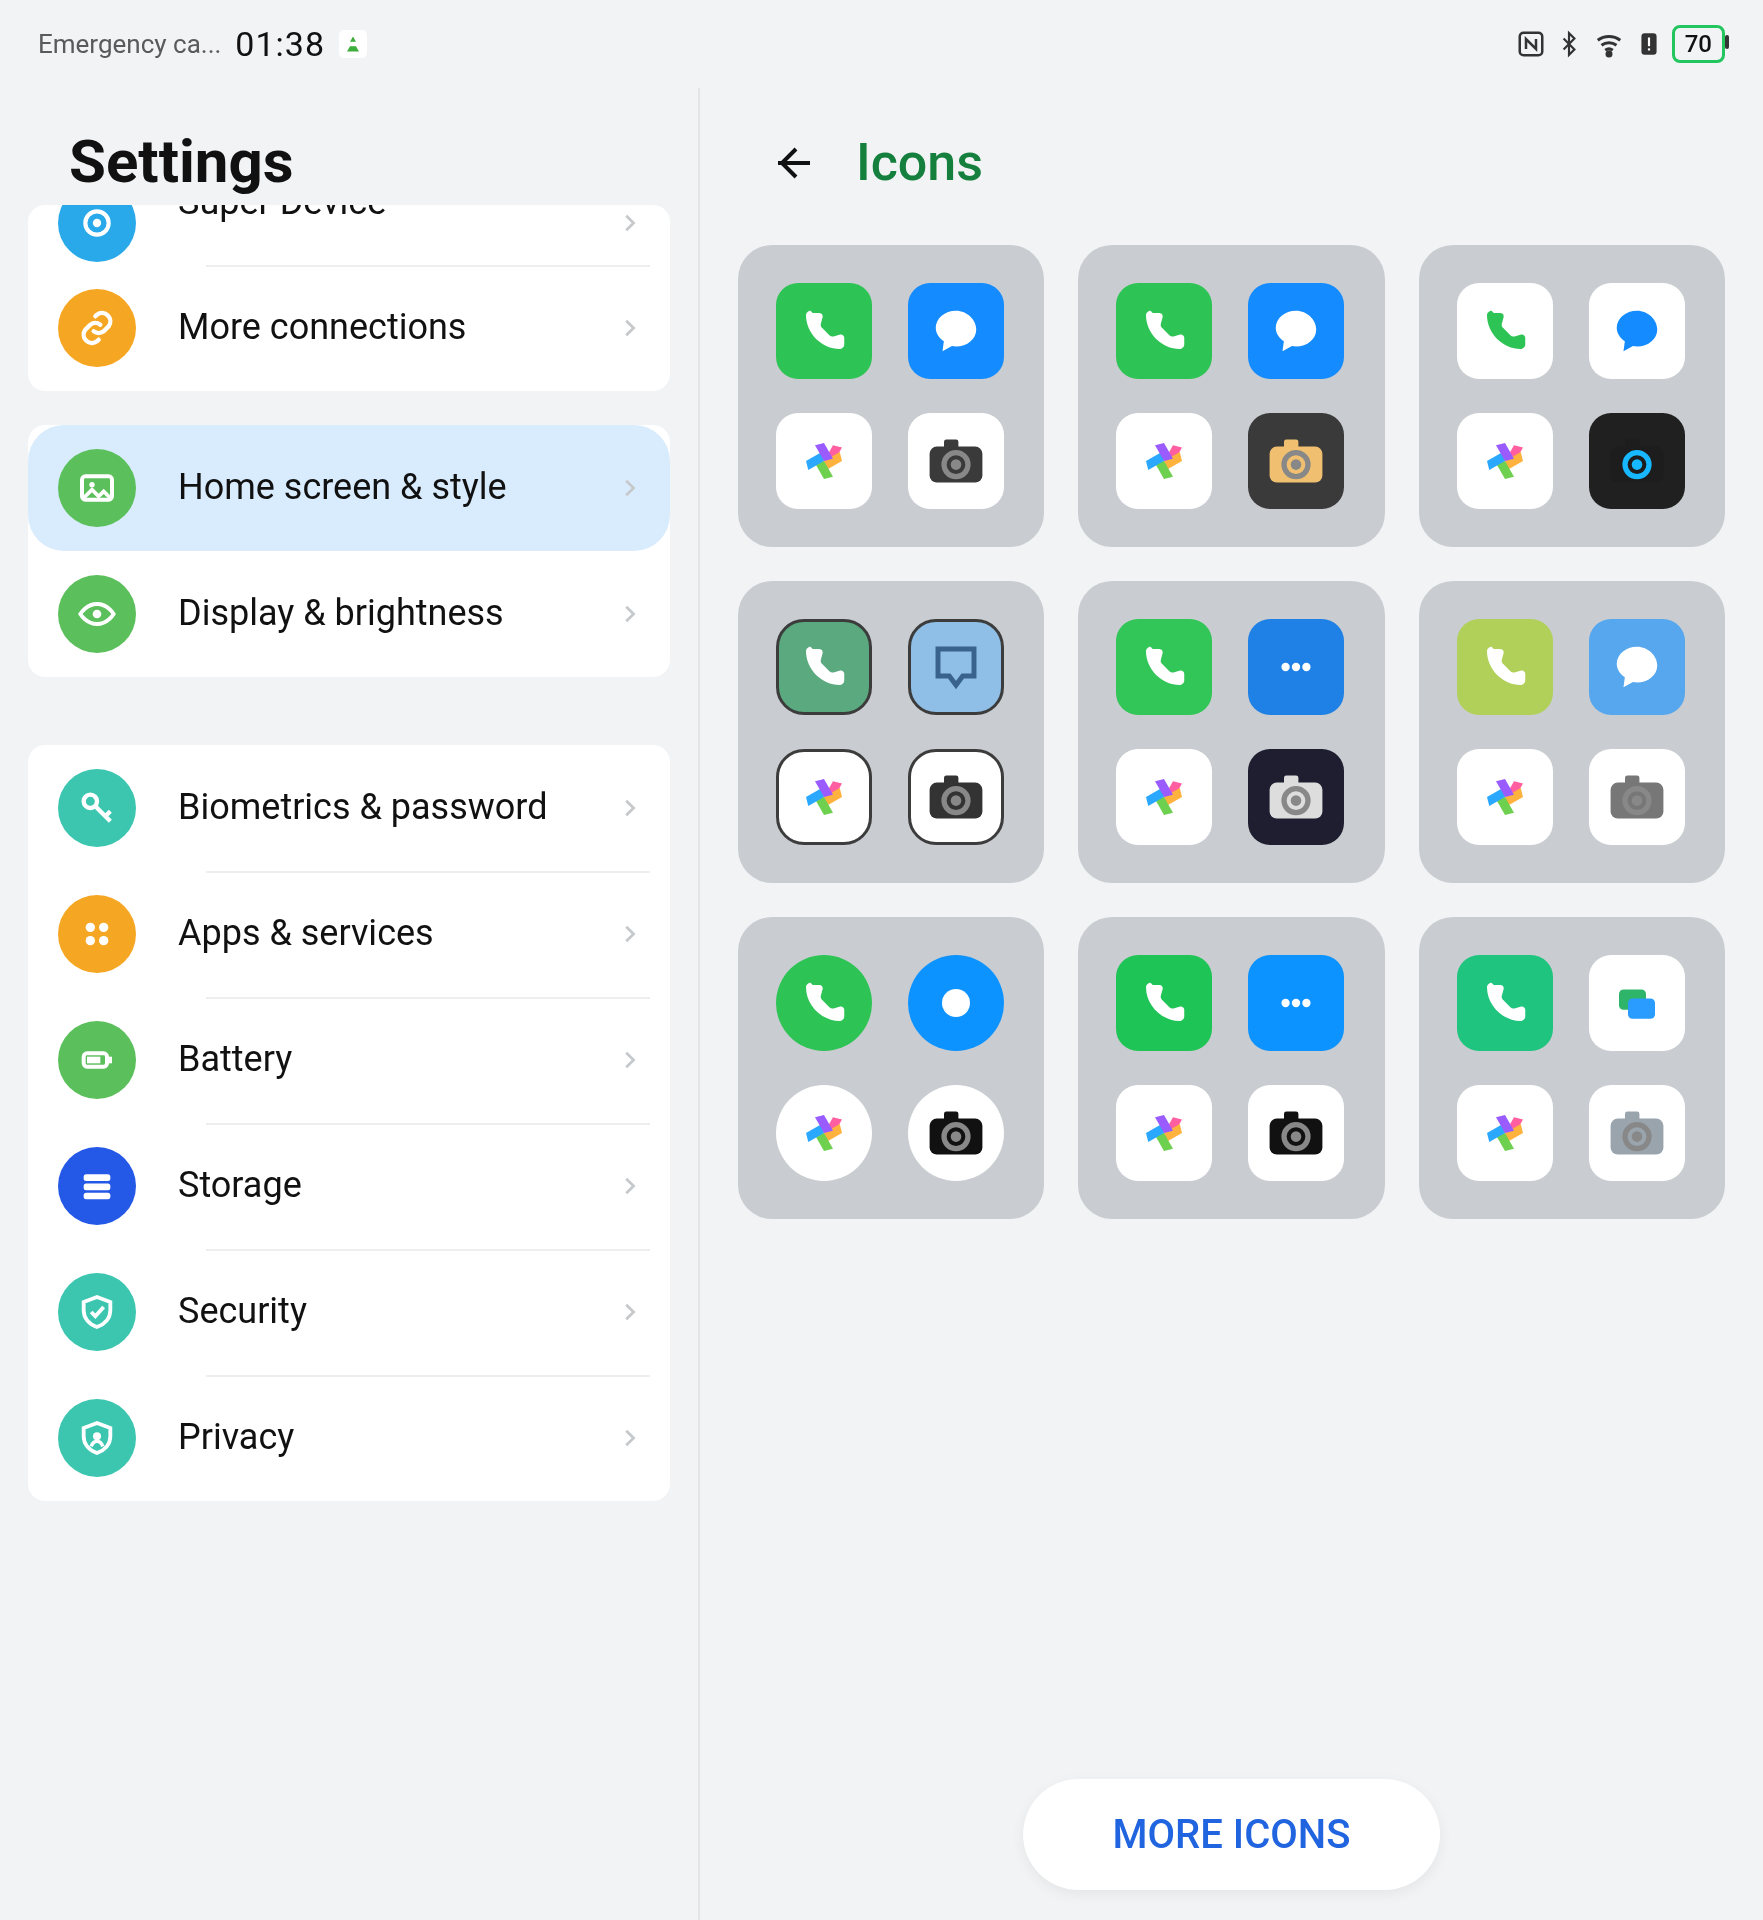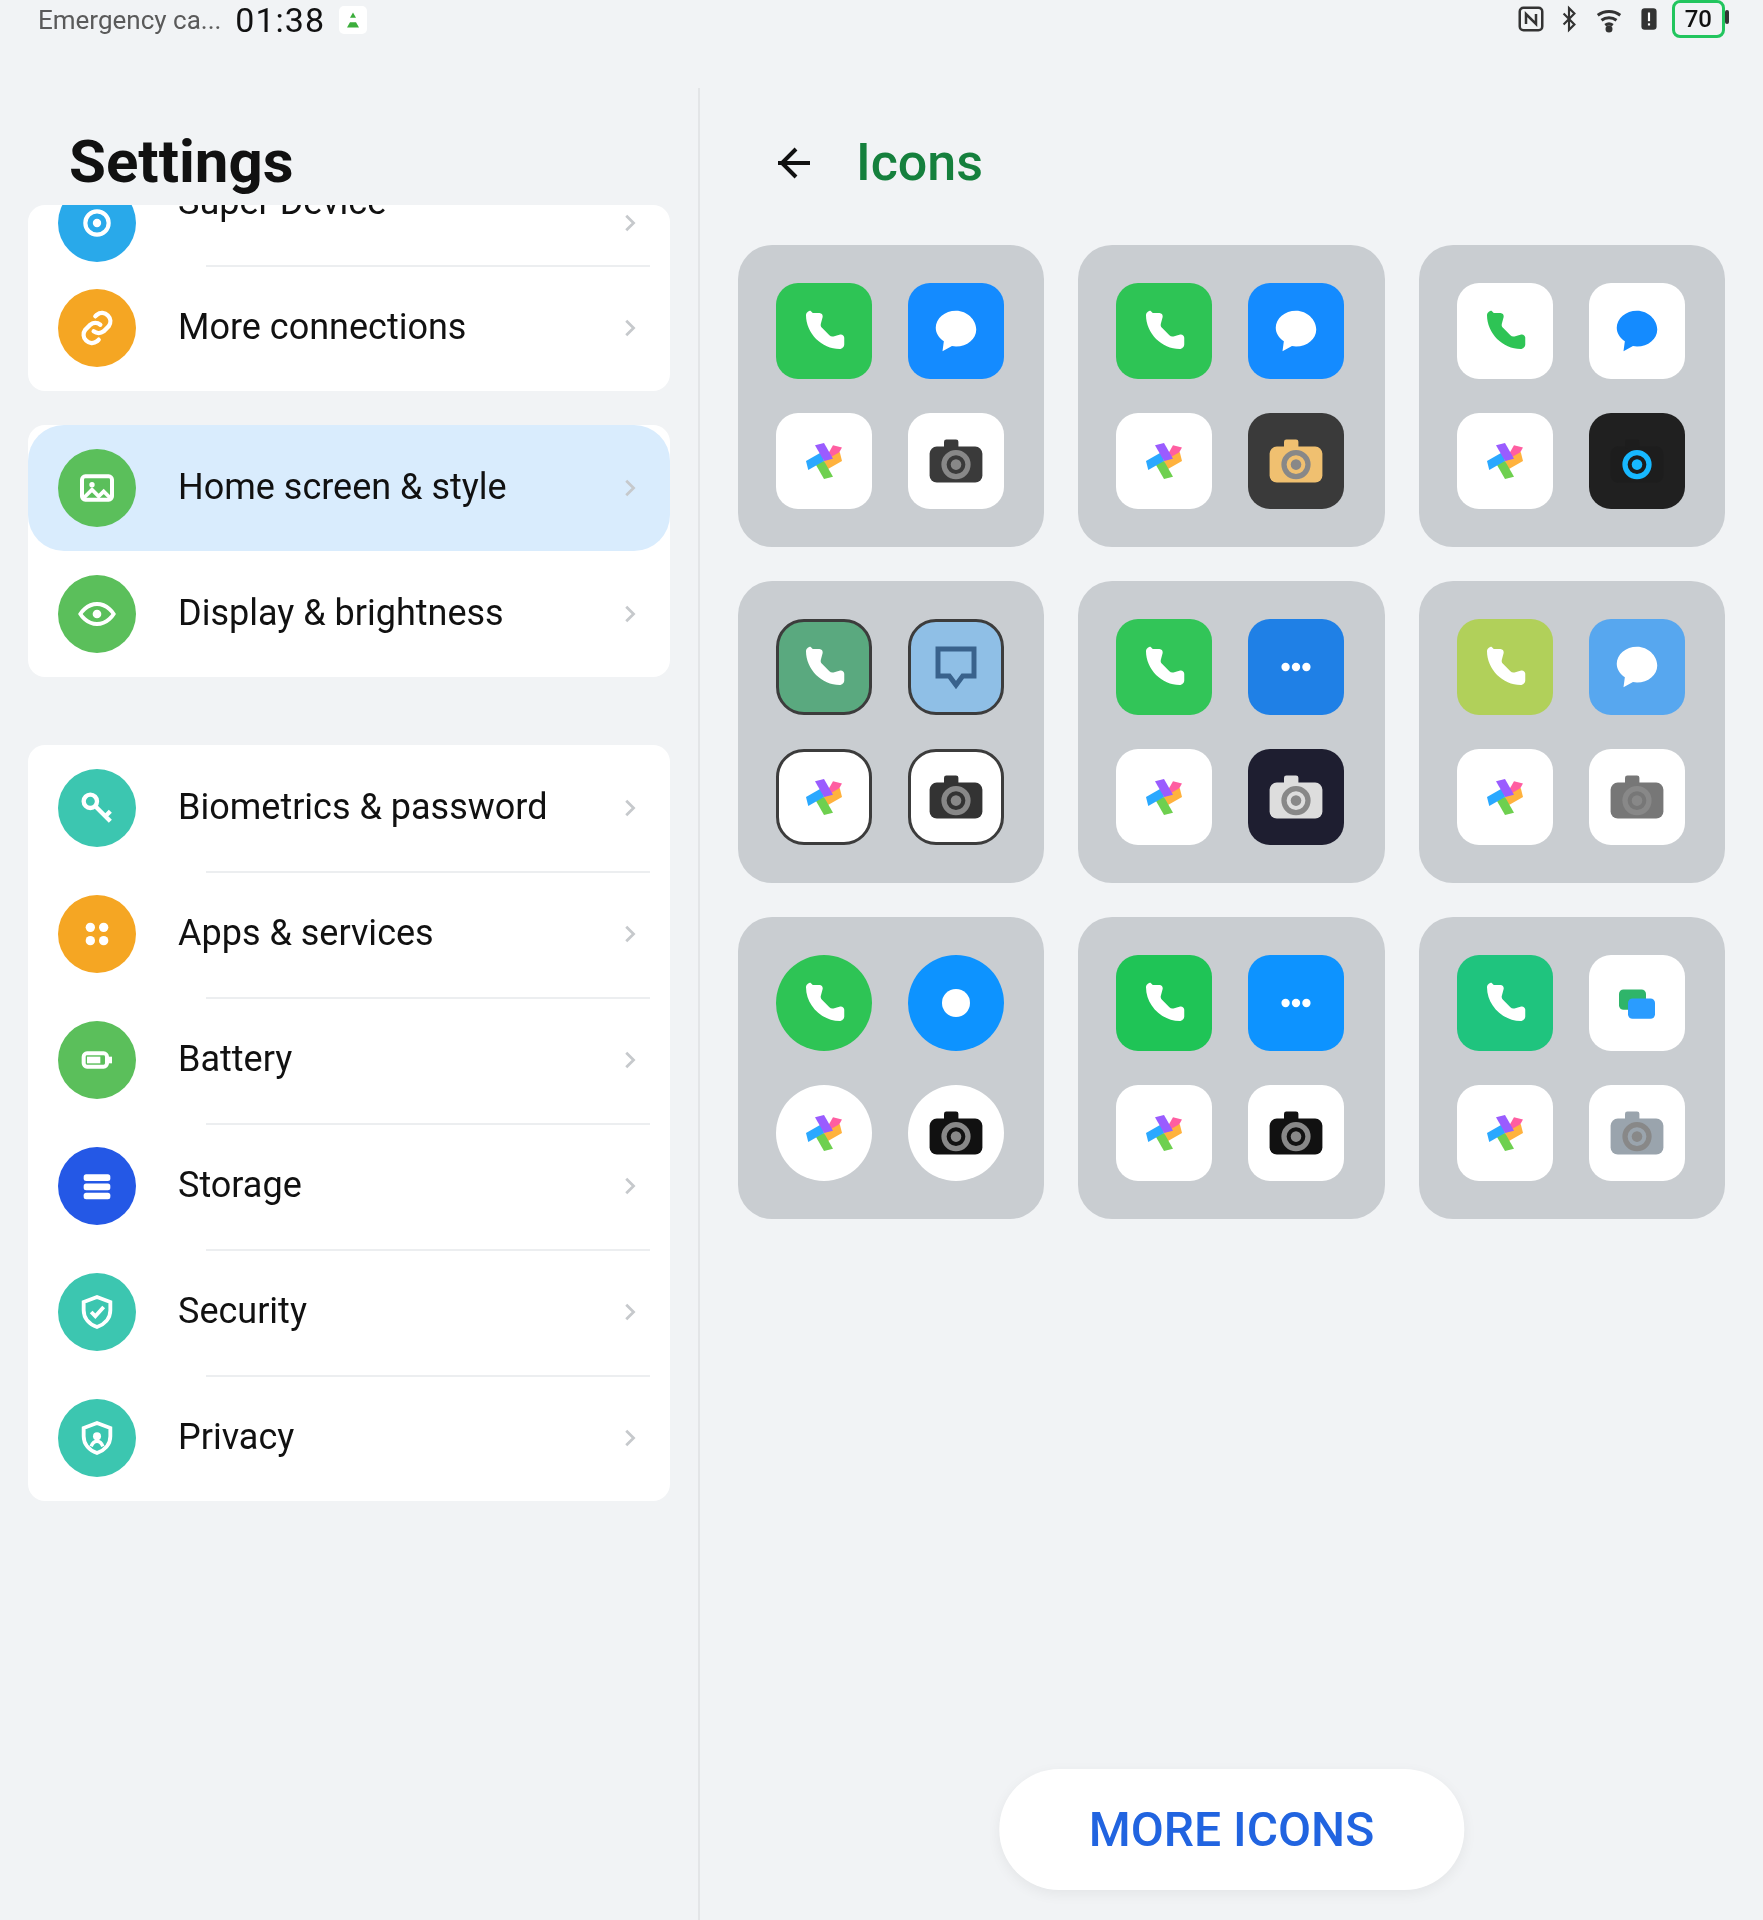--- a/index.html
+++ b/index.html
@@ -8,21 +8,21 @@
     font-family: -apple-system, BlinkMacSystemFont, "Segoe UI", Roboto, sans-serif;
     background: #f1f3f5;
     overflow: hidden;
     transform-origin: top left;
   }
 
   
   .status-bar {
     height: 88px;
     display: flex;
-    align-items: flex-start;
+    align-items: center;
     padding: 0 38px;
     font-size: 26px;
     color: #111;
   }
   .status-left { display: flex; align-items: center; gap: 14px; }
   .status-time { font-size: 34px; font-weight: 400; color:#111; letter-spacing:1px;}
   .status-em   { font-size: 26px; color:#5a5a5a;}
   .status-app  { width:28px;height:28px; border-radius:5px; background:#fff; display:flex;align-items:center;justify-content:center;}
   .status-right { margin-left: auto; display:flex; align-items:center; gap:10px; }
   .status-batt { border:3px solid #22c55e; border-radius:8px; padding:2px 10px; font-size:24px; font-weight:500; position:relative;}
@@ -92,21 +92,21 @@
   .app-icon.lgr{border-radius:28px;}
   .app-icon.circle{border-radius:50%;}
 
   
   .more-pill{
     position:absolute;
     left:50%; transform:translateX(-50%);
     bottom:30px;
     background:#fff; border-radius:60px;
     padding:32px 90px;
-    font-size:48px; font-weight:500;
+    font-size:40px; font-weight:500;
     color:#2164e0;
     box-shadow:0 4px 14px rgba(0,0,0,.06);
   }
 
   
   svg{display:block;}
 </style>
 </head>
 <body>
 

